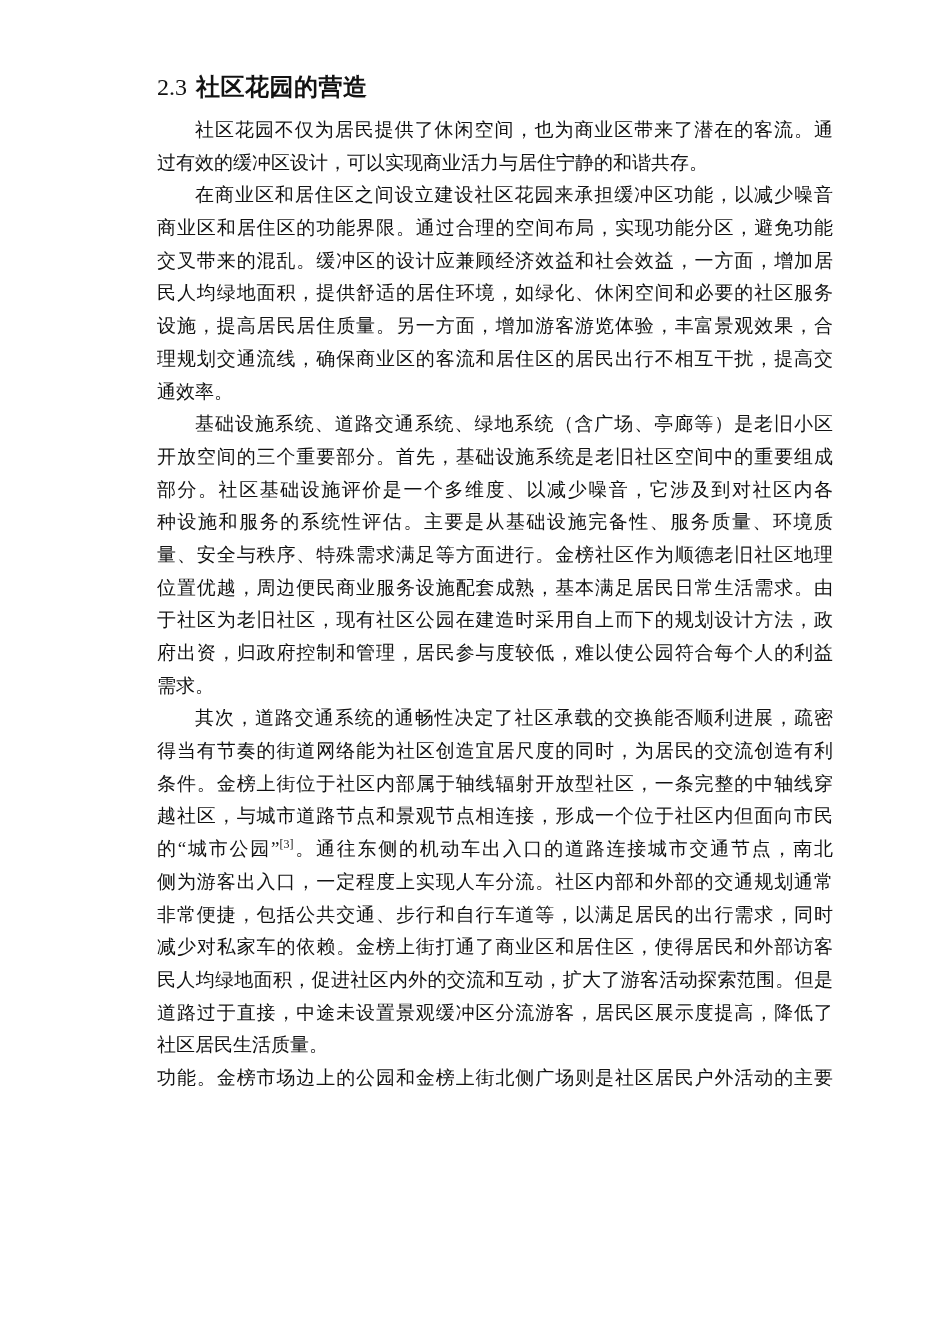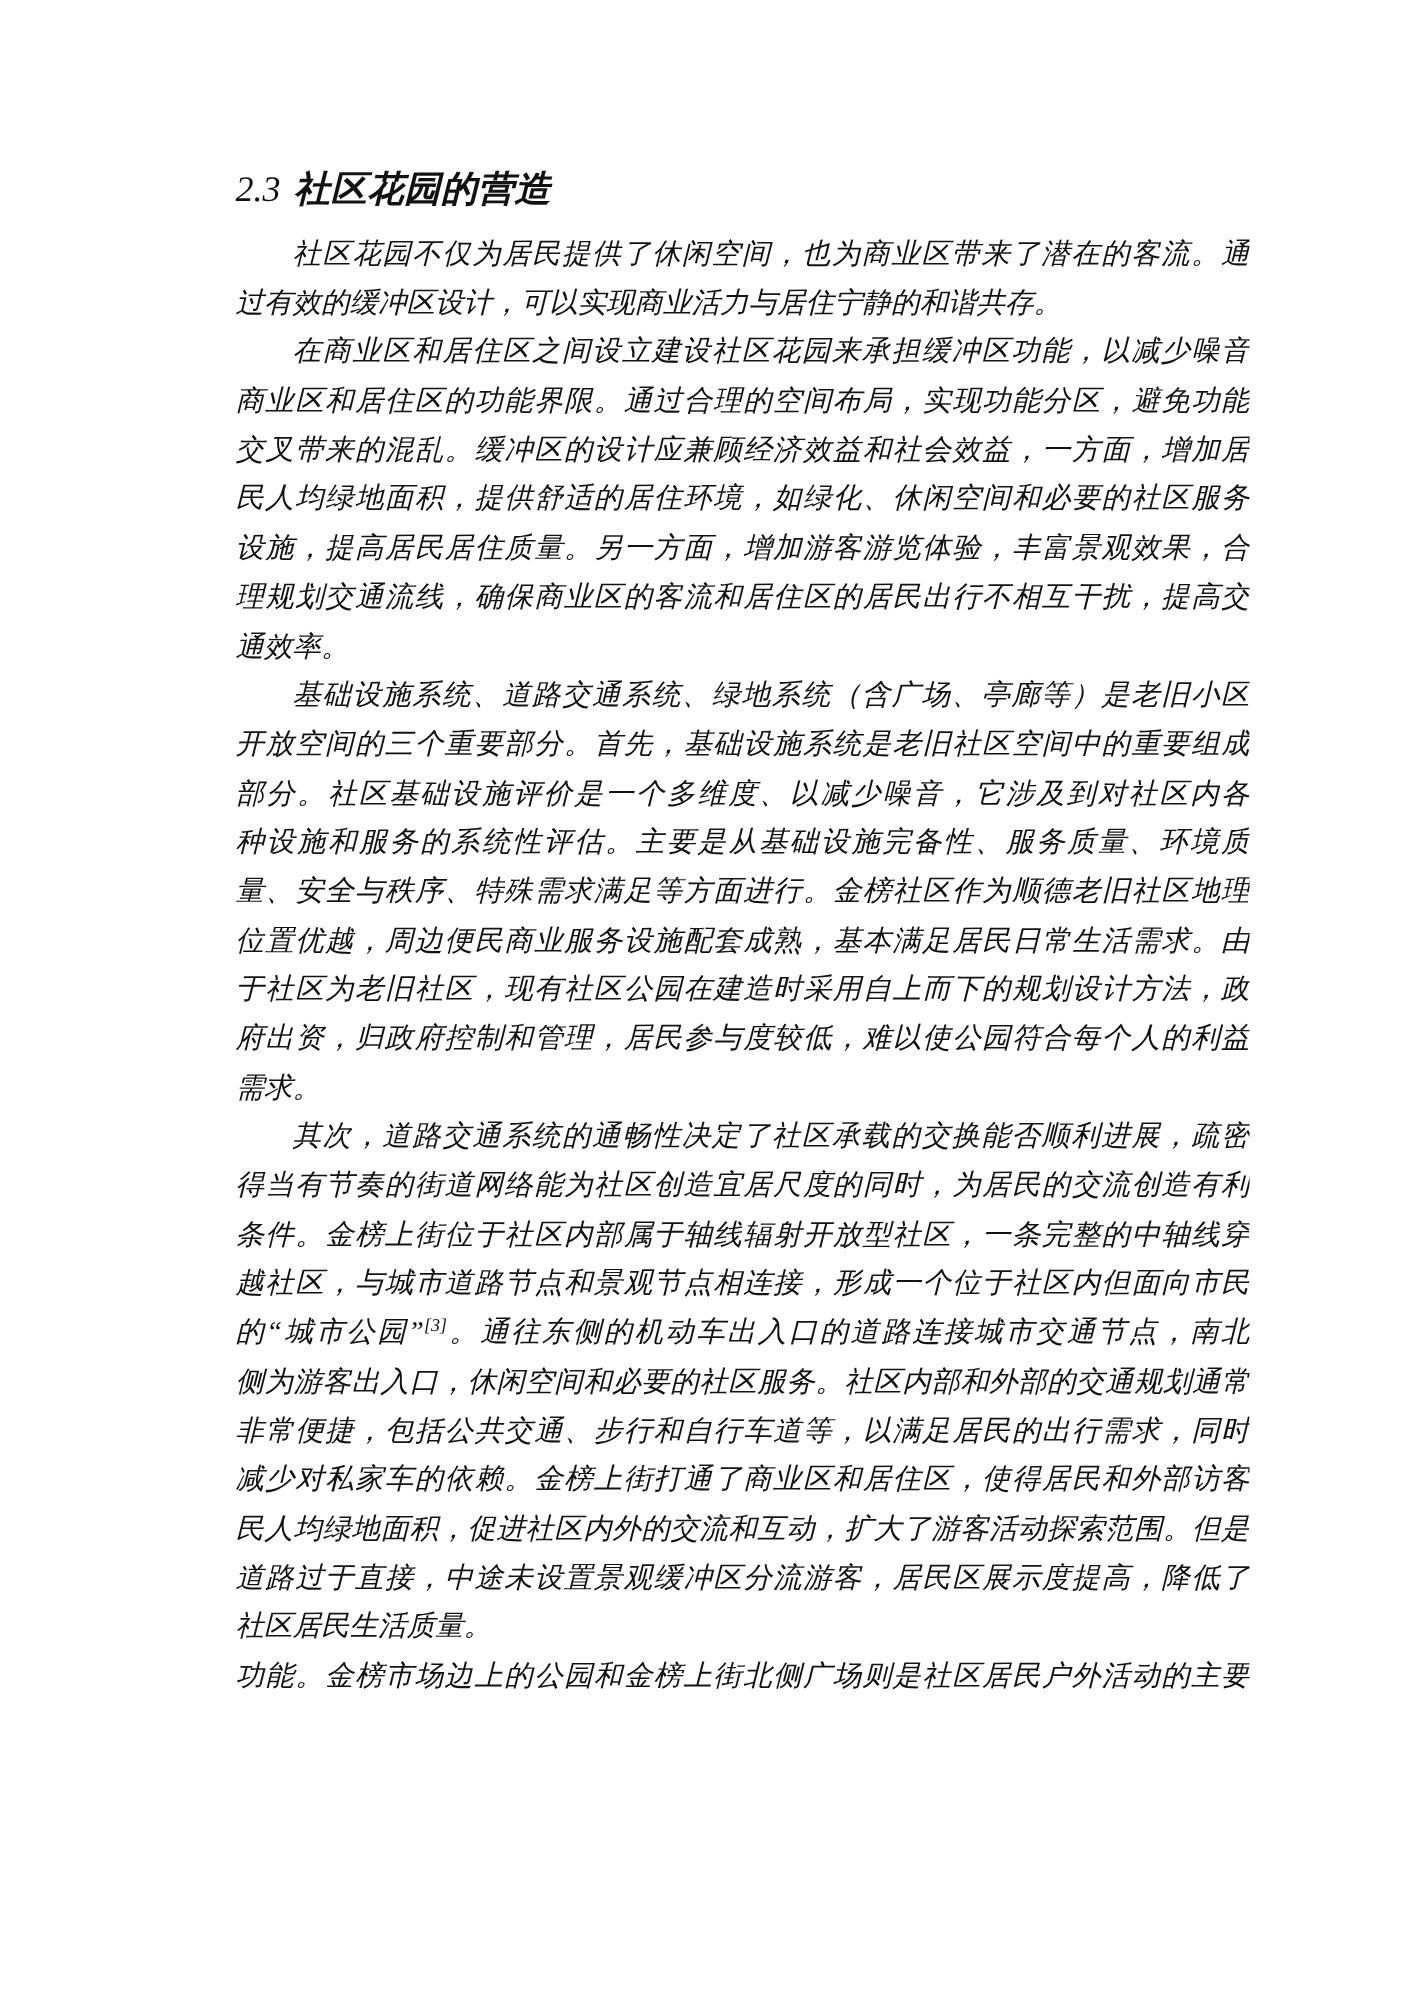--- a/index.html
+++ b/index.html
@@ -4,21 +4,21 @@
 <style>
   * { margin: 0; padding: 0; box-sizing: border-box; }
   html, body { background: #ffffff; }
   body {
     width: 950px;
     height: 1344px;
     overflow: hidden;
     font-family: "Liberation Serif", "DejaVu Serif", serif;
     color: #121212;
   }
-  .page { padding: 112px 117px 0 157px; font-style: italic; }
+  .page { padding: 72px 117px 0 157px; }
   .heading {
     font-size: 24px;
     line-height: 30px;
     white-space: nowrap;
     font-weight: 400;
   }
   .heading .num {
     font-family: "Liberation Serif", "DejaVu Serif", serif;
     font-weight: 400;
     margin-right: 9px;
@@ -81,21 +81,21 @@
         <div class="line full"><span>于社区为老旧社区，现有社区公园在建造时采用自上而下的规划设计方法，政</span></div>
         <div class="line full"><span>府出资，归政府控制和管理，居民参与度较低，难以使公园符合每个人的利益</span></div>
         <div class="line"><span>需求。</span></div>
       </div>
       <div class="paragraph">
         <div class="line full first"><span>其次，道路交通系统的通畅性决定了社区承载的交换能否顺利进展，疏密</span></div>
         <div class="line full"><span>得当有节奏的街道网络能为社区创造宜居尺度的同时，为居民的交流创造有利</span></div>
         <div class="line full"><span>条件。金榜上街位于社区内部属于轴线辐射开放型社区，一条完整的中轴线穿</span></div>
         <div class="line full"><span>越社区，与城市道路节点和景观节点相连接，形成一个位于社区内但面向市民</span></div>
         <div class="line full"><span>的“城市公园”</span><sup>[3]</sup><span>。通往东侧的机动车出入口的道路连接城市交通节点，南北</span></div>
-        <div class="line full"><span>侧为游客出入口，休闲空间和必要的社区服务。社区内部和外部的交通规划通常</span></div>
+        <div class="line full"><span>侧为游客出入口，一定程度上实现人车分流。社区内部和外部的交通规划通常</span></div>
         <div class="line full"><span>非常便捷，包括公共交通、步行和自行车道等，以满足居民的出行需求，同时</span></div>
         <div class="line full"><span>减少对私家车的依赖。金榜上街打通了商业区和居住区，使得居民和外部访客</span></div>
         <div class="line full"><span>民人均绿地面积，促进社区内外的交流和互动，扩大了游客活动探索范围。但是</span></div>
         <div class="line full"><span>道路过于直接，中途未设置景观缓冲区分流游客，居民区展示度提高，降低了</span></div>
         <div class="line"><span>社区居民生活质量。</span></div>
       </div>
       <div class="paragraph">
         <div class="line full"><span>功能。金榜市场边上的公园和金榜上街北侧广场则是社区居民户外活动的主要</span></div>
       </div>
     </div>

